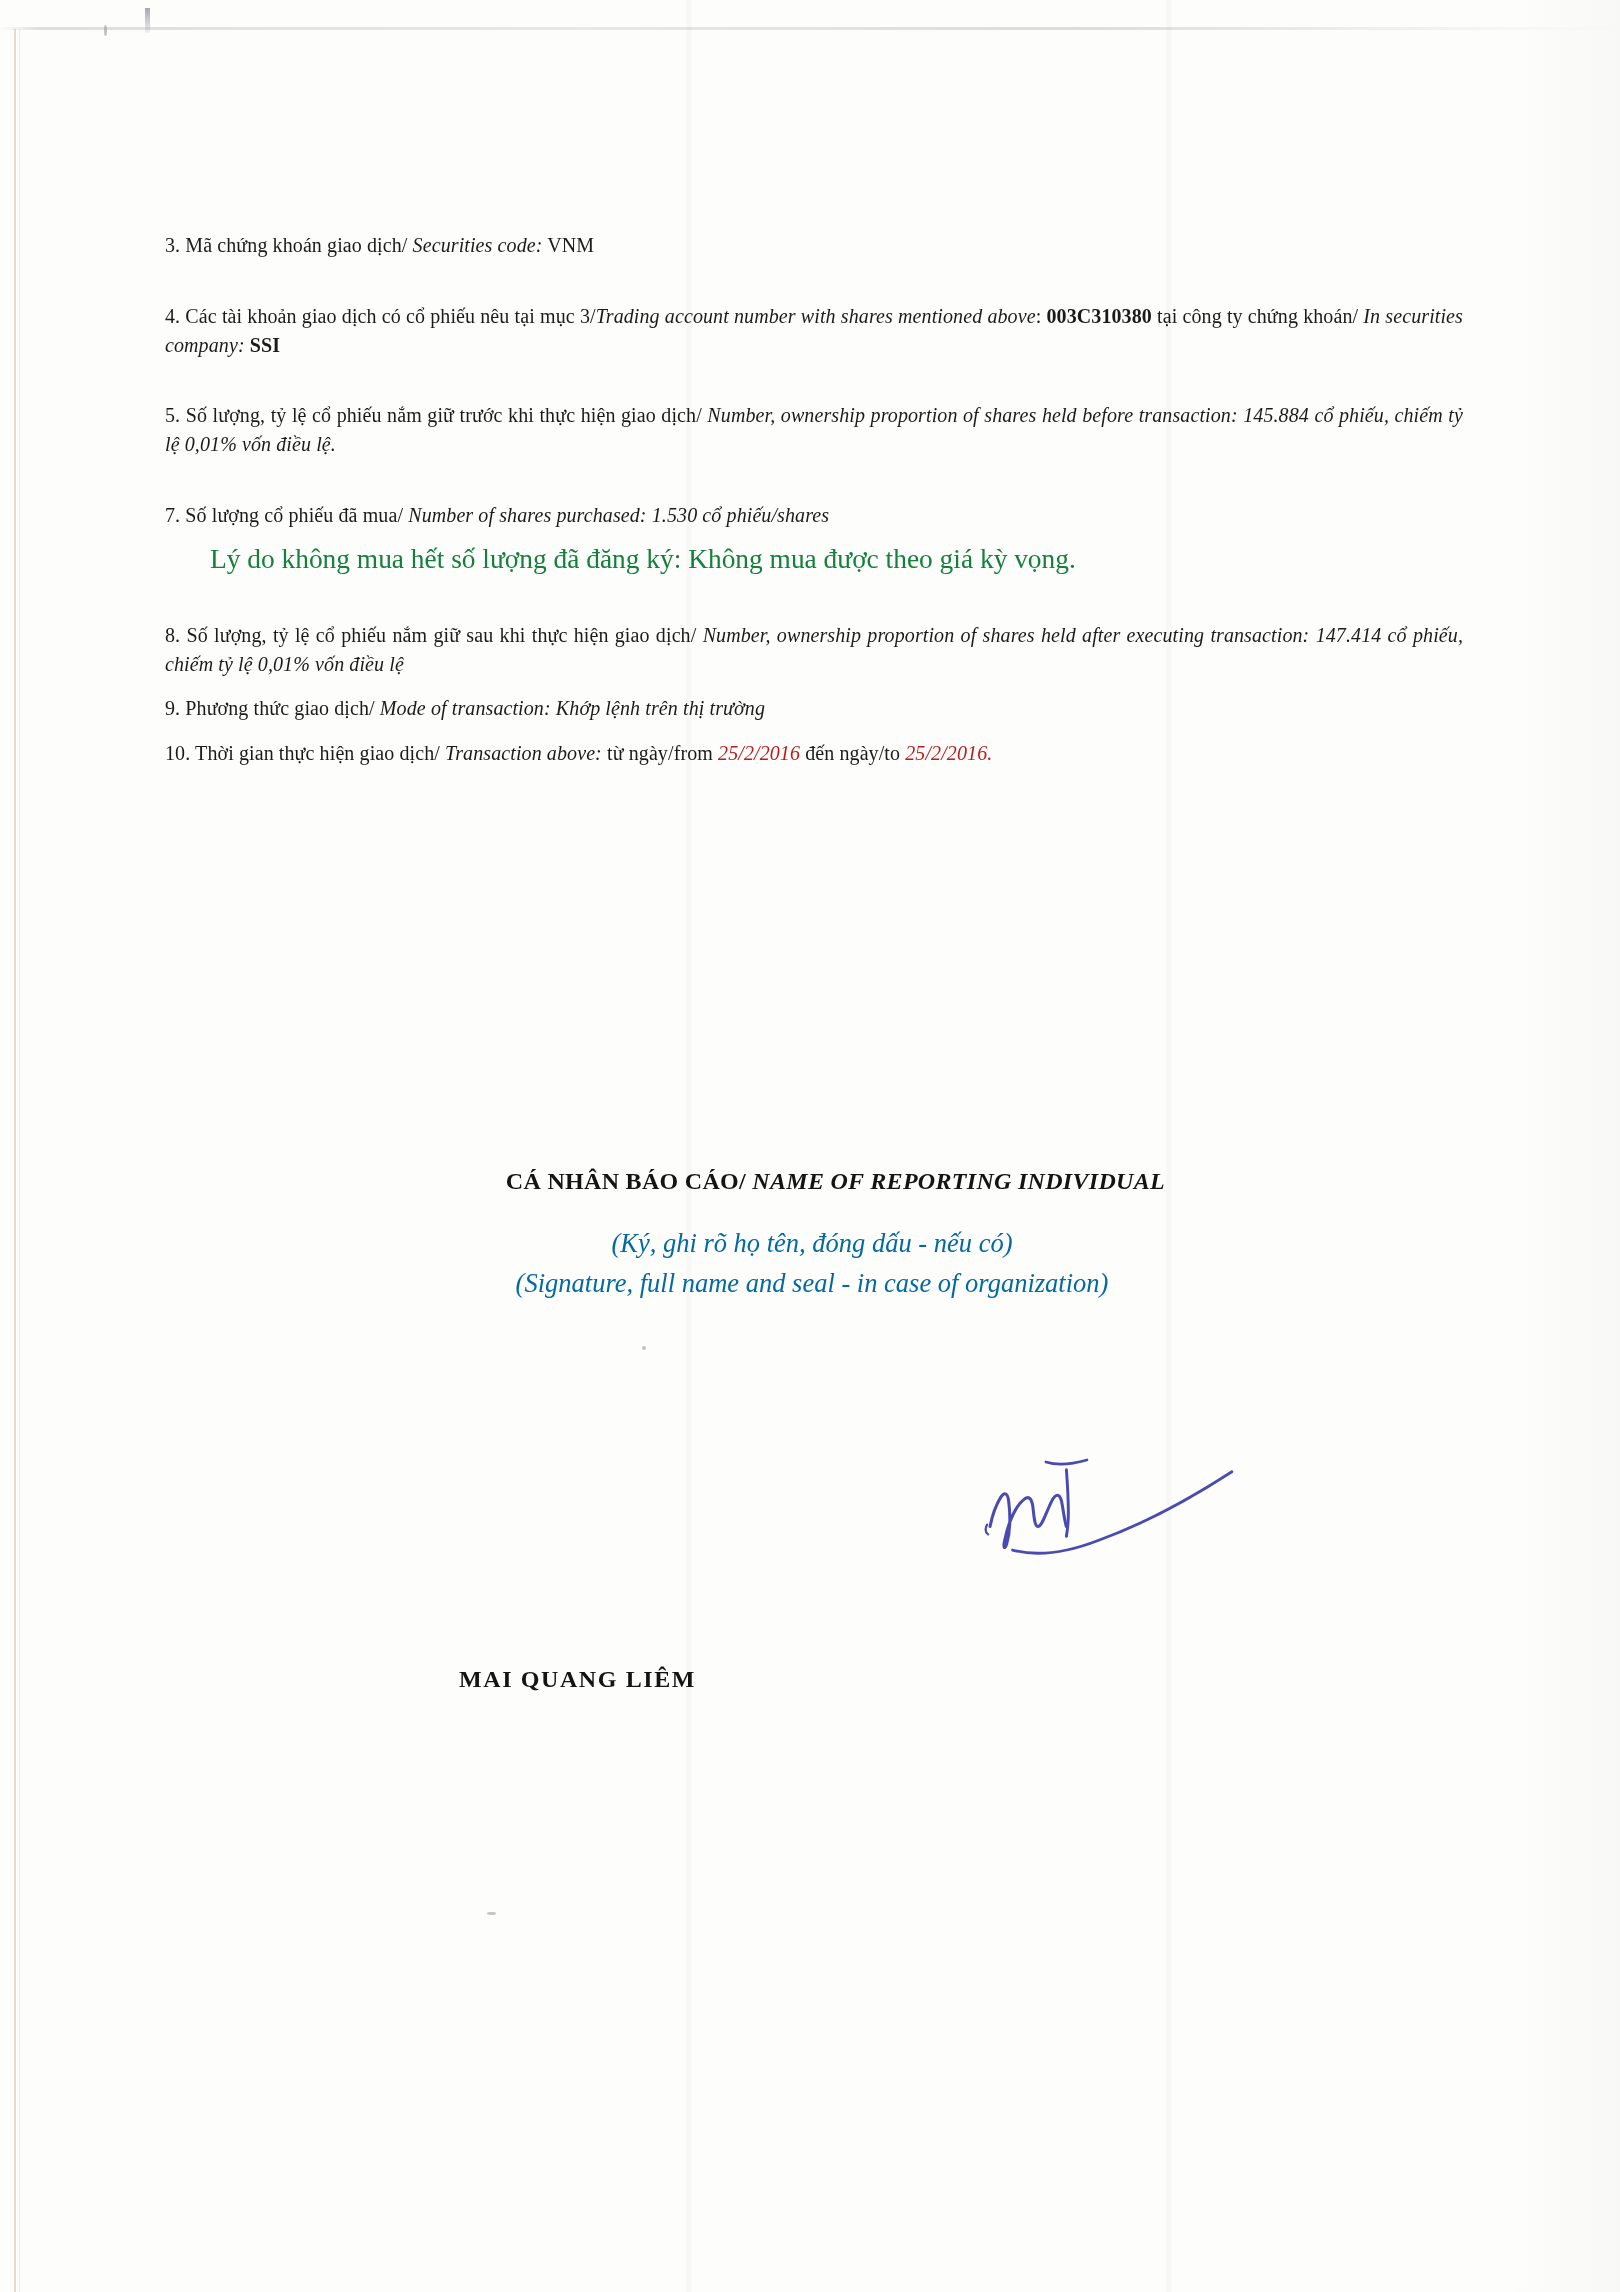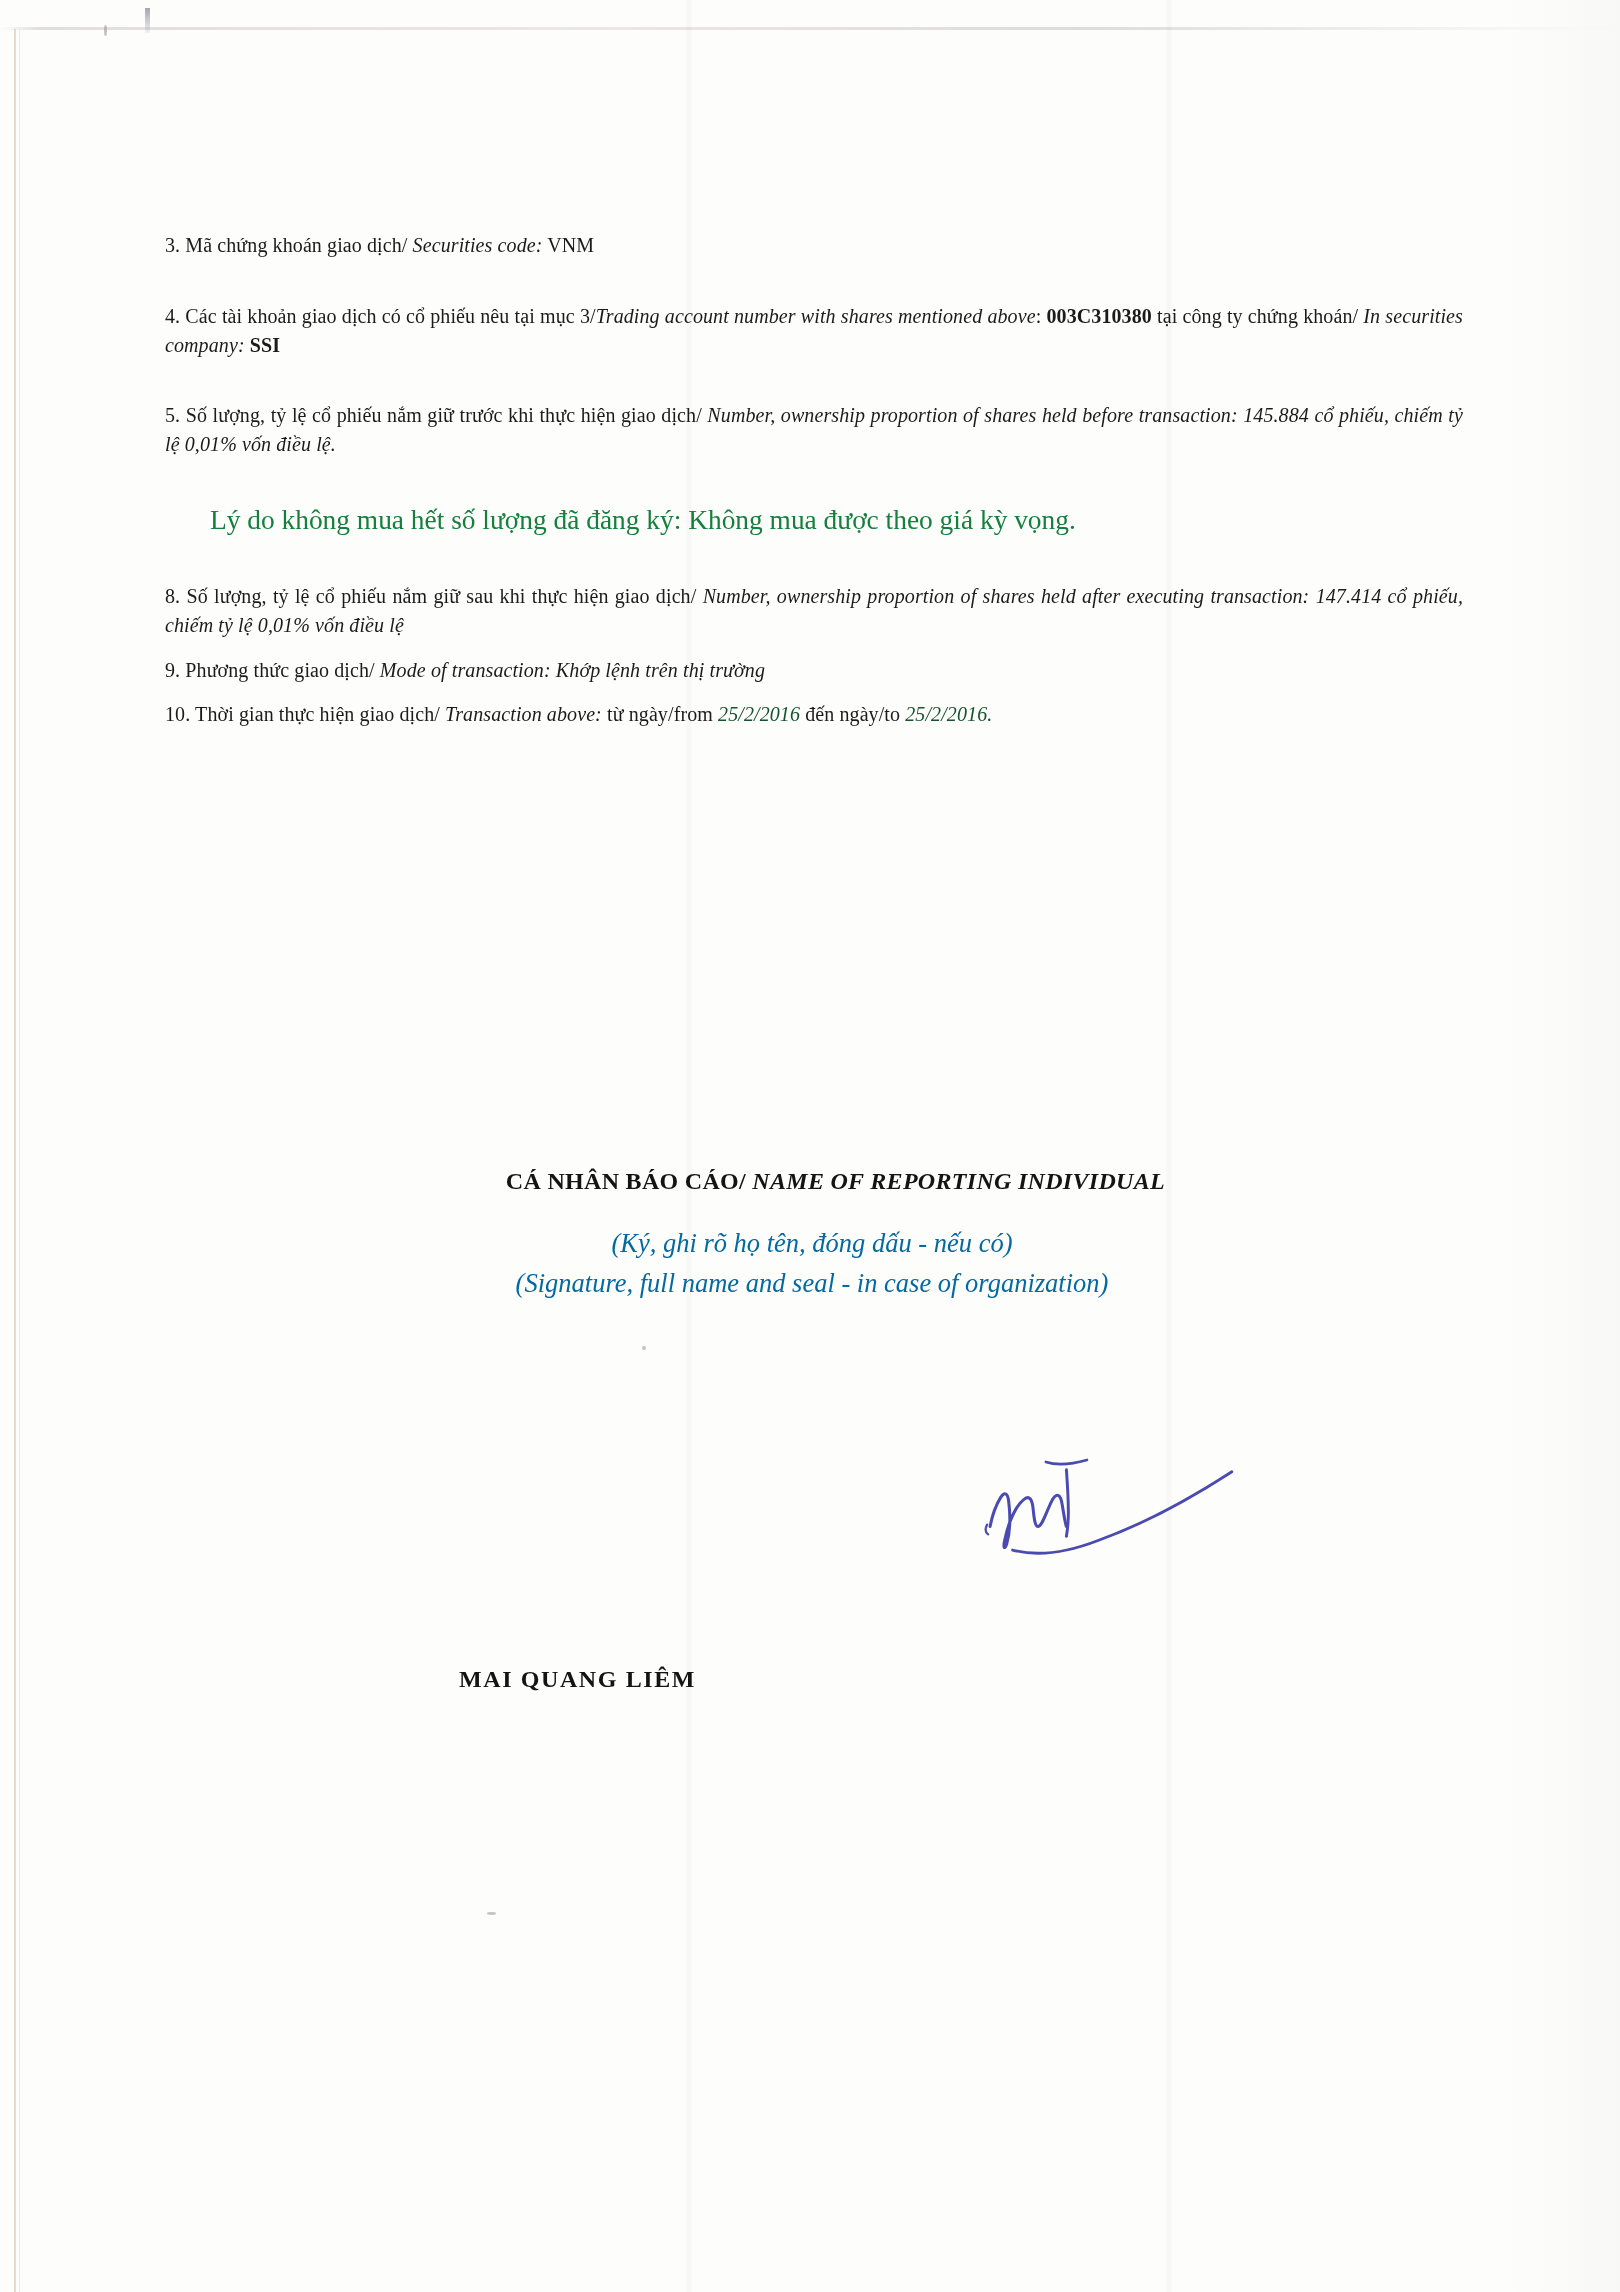--- a/index.html
+++ b/index.html
@@ -76,21 +76,21 @@
     line-height: 1.44;
     text-align: justify;
     margin: 0 0 42px 0;
     letter-spacing: 0.1px;
     color: #1b1b1b;
   }
   .para.tight { margin-bottom: 15.7px; }
   .para.nogap { margin-bottom: 9.8px; }
   .it { font-style: italic; }
   .bd { font-weight: bold; }
-  .faint { color: #14532d; }
+  .faint { color: #b91c1c; }
   .sub-reason {
     font-size: 27.4px;
     color: #15803d;
     margin: 0 0 43px 45px;
     line-height: 1.4;
   }
 
   
   .sig-block {
     position: absolute;
@@ -168,20 +168,26 @@
     </p>
 
     <p class="para">
       <span>5.</span>
       <span>Số lượng, tỷ lệ cổ phiếu nắm giữ trước khi thực hiện giao dịch/</span>
       <span class="it">Number, ownership proportion of shares held before transaction:</span>
       <span class="it">145.884 cổ phiếu, chiếm tỷ lệ 0,01% vốn điều lệ.</span>
     </p>
 
 
+    <p class="para nogap">
+      <span>7.</span>
+      <span>Số lượng cổ phiếu đã mua/</span>
+      <span class="it">Number of shares purchased:</span>
+      <span class="it">1.530 cổ phiếu/shares</span>
+    </p>
 
     <p class="sub-reason">Lý do không mua hết số lượng đã đăng ký: Không mua được theo giá kỳ vọng.</p>
 
     <p class="para tight">
       <span>8.</span>
       <span>Số lượng, tỷ lệ cổ phiếu nắm giữ sau khi thực hiện giao dịch/</span>
       <span class="it">Number, ownership proportion of shares held after executing transaction:</span>
       <span class="it">147.414 cổ phiếu, chiếm tỷ lệ 0,01% vốn điều lệ</span>
     </p>
 

